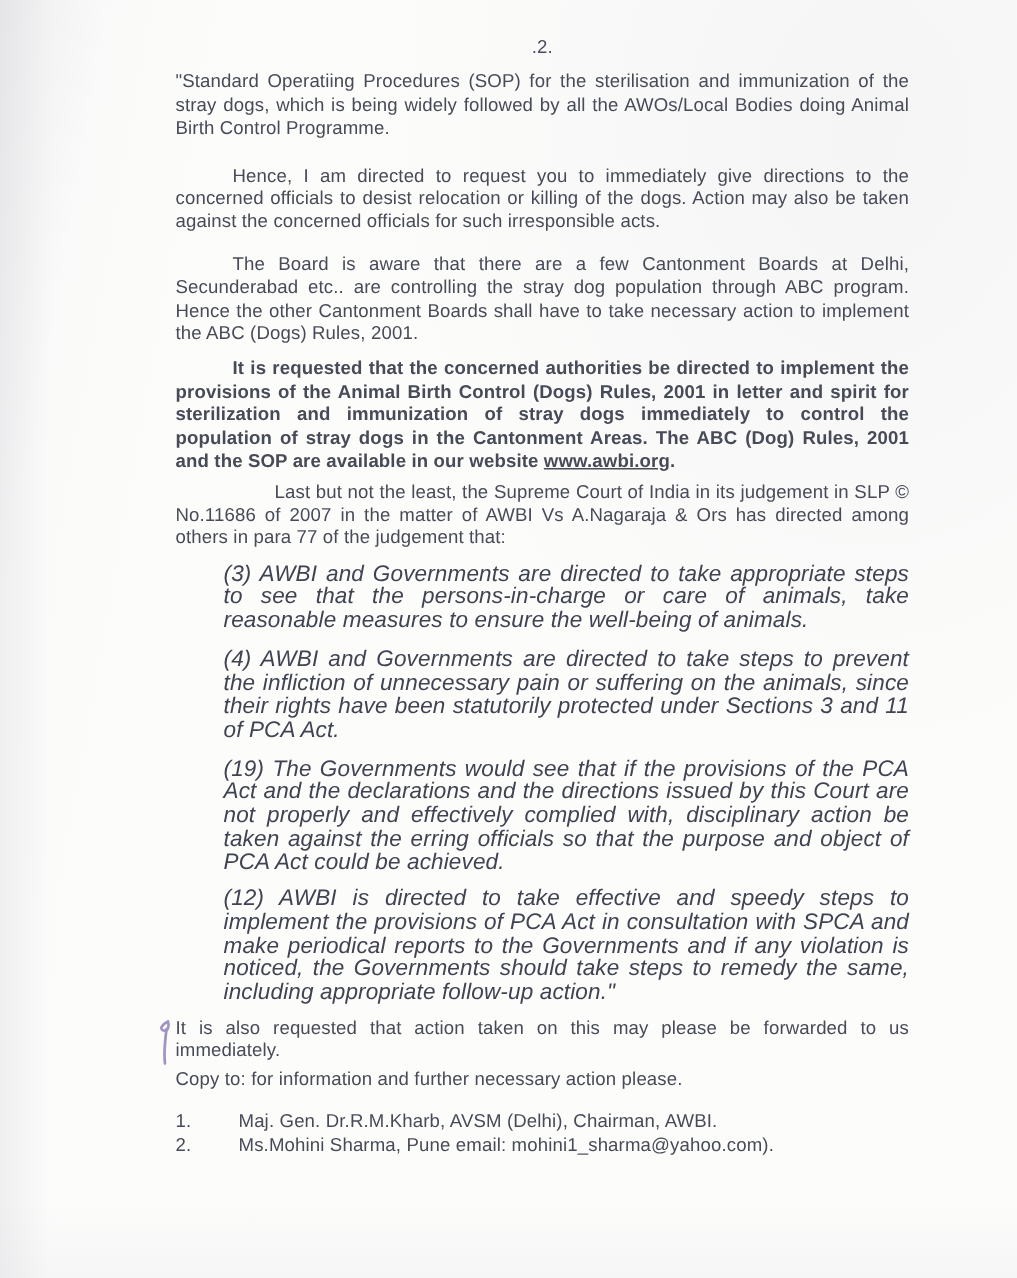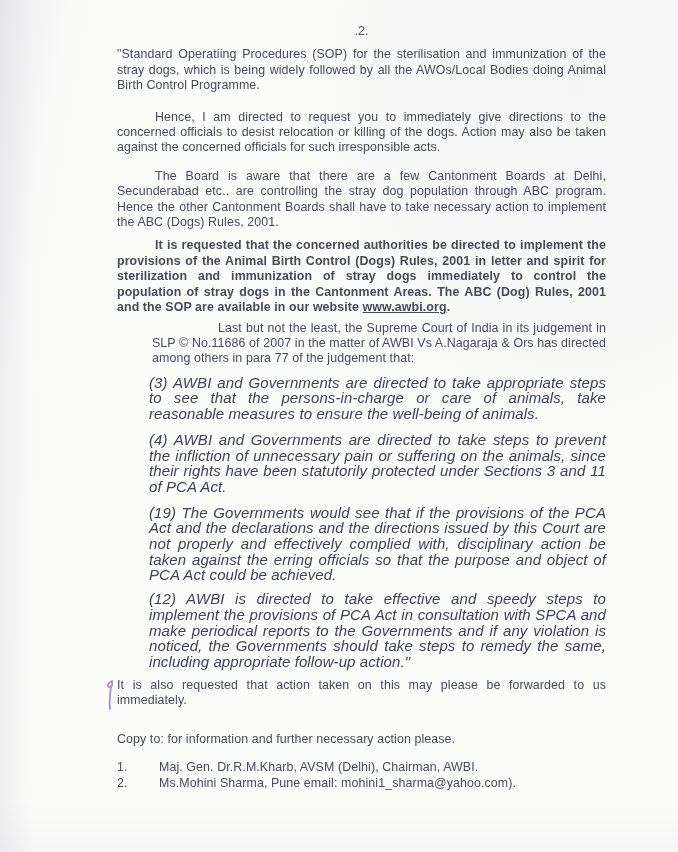--- a/index.html
+++ b/index.html
@@ -25,36 +25,36 @@
   }
   .pagenum{ text-align:center; margin:0 0 8px 0; color:#4c4f5e; }
   p{ margin:0; }
   .para{ text-align:justify; }
   .para.ind{ text-indent:38px; }
   .mb16{ margin-bottom:16px; }
   .mb13{ margin-bottom:13px; }
   .mb10{ margin-bottom:10px; }
   .mb8{ margin-bottom:8px; }
   .mb5{ margin-bottom:5px;font-weight:bold; }
-  .ind-big{ text-indent:66px;margin-left:35px; }
+  .ind-big{ text-indent:66px; }
   .quote{
     margin-left:32px;
     font-style:italic;
     font-size:15px; line-height:15.7px;
     color:#3f4352;
     text-align:justify;
   }
   .weblink{ text-decoration:underline; }
   .sig-wrap{ text-align:right; margin-top:4px; }
   .sig-block{ display:inline-block; text-align:center; }
   .sig-closing{ display:block; color:#474b58; }
   .sig-scrawl{ display:block; margin:1px auto 0 auto; }
   .sig-name{ display:block; margin-top:0px; }
   .sig-title{ display:block; margin-top:1px; }
-  .copyto{ margin-top:24px; margin-bottom:12px; }
+  .copyto{ margin-top:4px; margin-bottom:12px; }
   .cc-row{ display:flex; margin-bottom:1px; }
   .cc-num{ width:42px; flex:0 0 42px; }
   .cc-text{ flex:1; }
   .pen-mark{ position:absolute; left:100px; top:678px; }
 </style>
 </head>
 <body>
 
 <div class="page">
 

